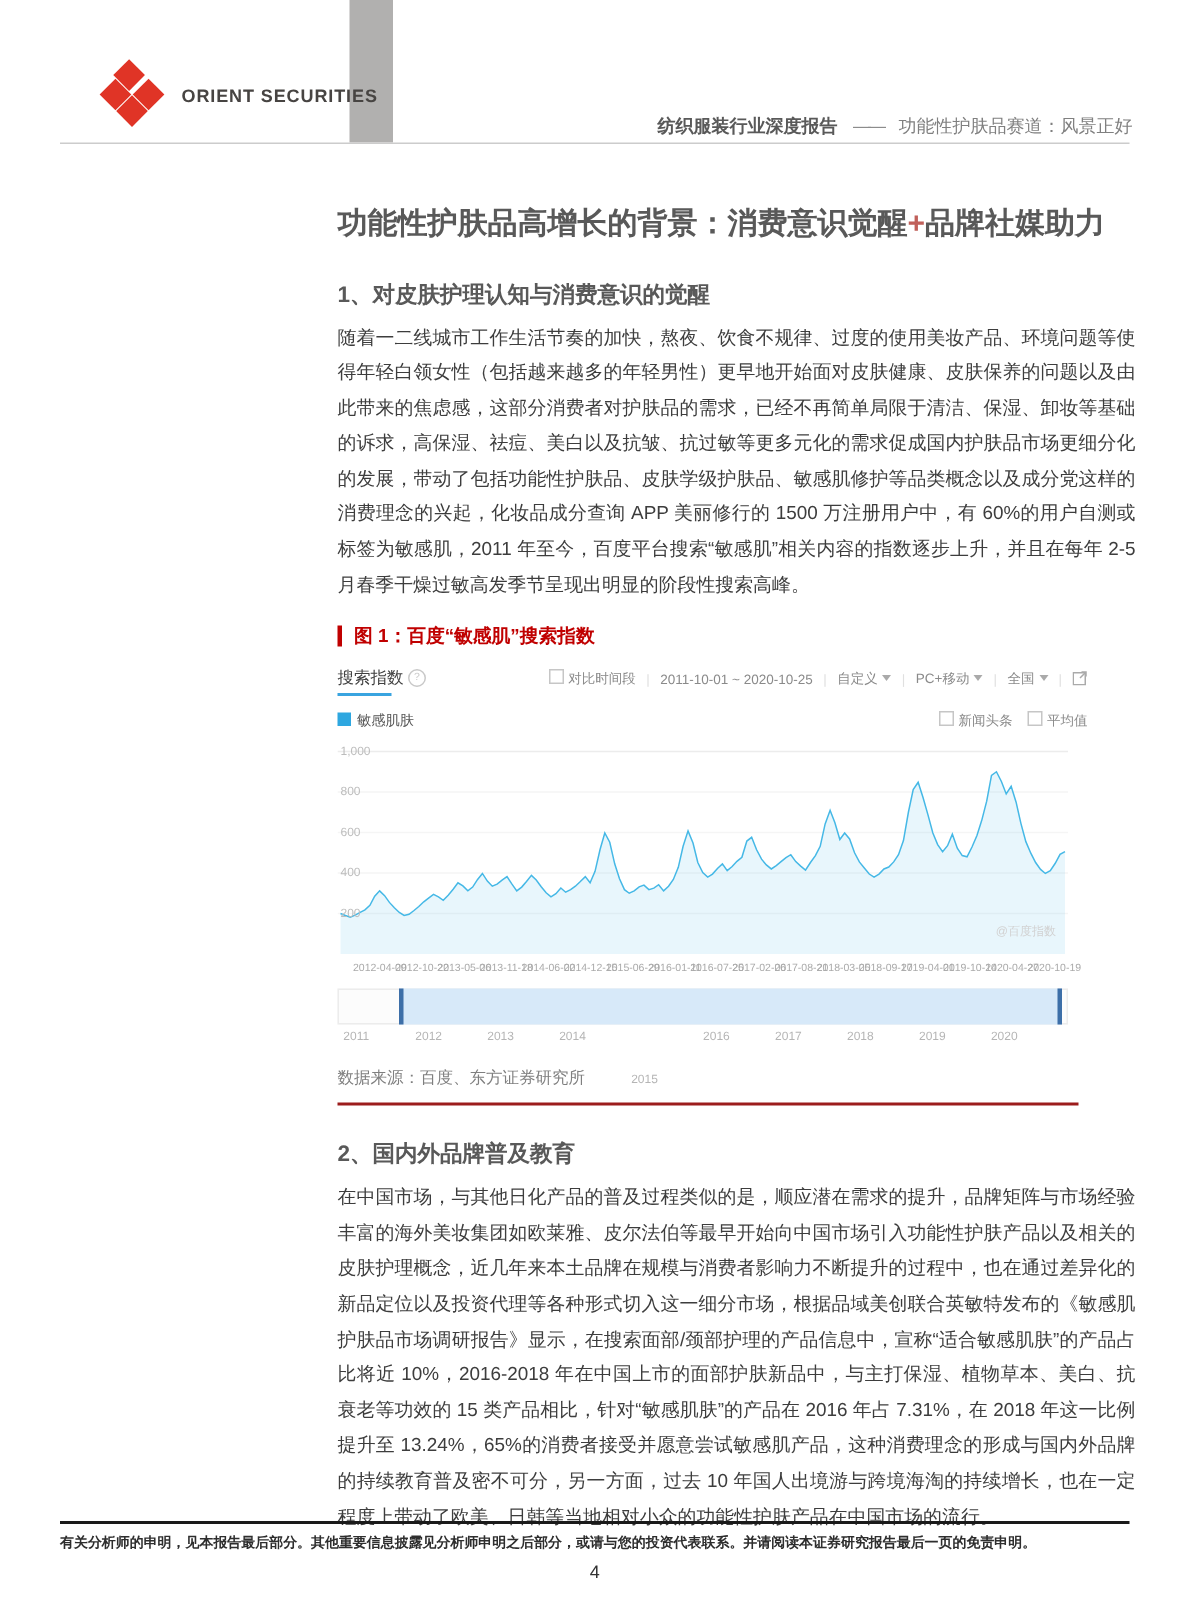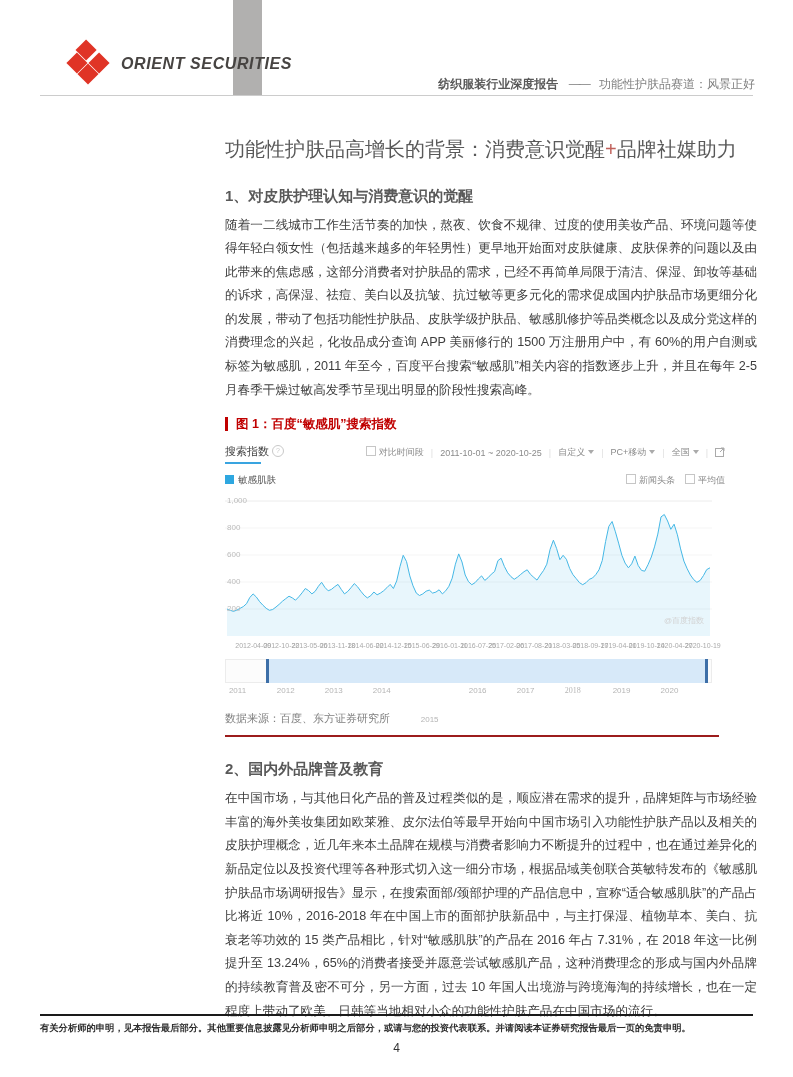--- a/index.html
+++ b/index.html
@@ -5,30 +5,30 @@
   html,body{margin:0;padding:0;background:#ffffff;}
   .page{position:relative;width:793px;height:1077px;background:#ffffff;overflow:hidden;
         font-family:"Liberation Sans","DejaVu Sans",sans-serif;}
 
   
   .hdr-graybar{position:absolute;left:233px;top:0;width:29px;height:95px;background:#b1b0af;}
   .logo{position:absolute;left:64px;top:39px;display:flex;align-items:center;}
   .logo-icon{width:48px;height:48px;}
   .logo-text{margin-left:9px;}
   .brand-cn{font-size:27px;font-weight:bold;color:#474442;letter-spacing:2px;line-height:30px;}
-  .brand-en{font-size:16px;font-weight:bold;color:#474442;letter-spacing:0.6px;margin-top:1px;font-style:italic;}
+  .brand-en{font-size:12px;font-weight:bold;color:#474442;letter-spacing:0.6px;margin-top:1px;}
   .hdr-right{position:absolute;right:38px;top:76px;font-size:12px;white-space:nowrap;}
   .report-type{color:#595959;font-weight:bold;}
   .hdr-dash{color:#8c8c8c;margin:0 7px;letter-spacing:-2px;}
   .report-title{color:#808080;}
   .hdr-rule{position:absolute;left:40px;right:40px;top:95px;border-top:1px solid #cccccc;}
 
   
   .main{position:absolute;left:225px;top:136px;width:532px;}
-  .doc-title{font-size:20px;font-weight:normal;color:#595959;line-height:27.5px;margin:0;}
+  .doc-title{font-size:20px;font-weight:bold;color:#595959;line-height:27.5px;margin:0;}
   .title-plus{color:#c0605a;}
   .sec-heading{font-size:15px;font-weight:bold;color:#595959;margin:23px 0 0 0;}
   .body-par{font-size:12.6px;color:#3d3d3d;line-height:23.6px;text-align:justify;margin:8px 0 0 0;}
 
   
   .fig{margin-top:15px;}
   .fig-caption{border-left:3px solid #c00000;padding-left:8px;color:#c00000;
                font-weight:bold;font-size:12.5px;line-height:14px;}
   .widget{margin-top:13px;width:500px;}
   .wg-toolbar{display:flex;justify-content:space-between;align-items:flex-start;height:22px;}
@@ -174,21 +174,21 @@
           <div class="slider-sel"></div>
         </div>
         <div class="years" id="years">
             <span style="left: 0.8%;">2011</span>
             <span style="left: 10.65%;">2012</span>
             <span style="left: 20.5%;">2013</span>
             <span style="left: 30.35%;">2014</span>
             <span style="left: 40.2%; margin-top: 29px;">2015</span>
             <span style="left: 50.05%;">2016</span>
             <span style="left: 59.9%;">2017</span>
-            <span style="left: 69.75%; font-family: Liberation Serif, serif;">2018</span>
+            <span style="left: 69.75%;">2018</span>
             <span style="left: 79.6%;">2019</span>
             <span style="left: 89.45%;">2020</span>
           </div>
       </div>
 
       <div class="fig-source">数据来源：百度、东方证券研究所</div>
       <div class="fig-rule"></div>
     </div>
 
     <h2 class="sec-heading">2、国内外品牌普及教育</h2>

